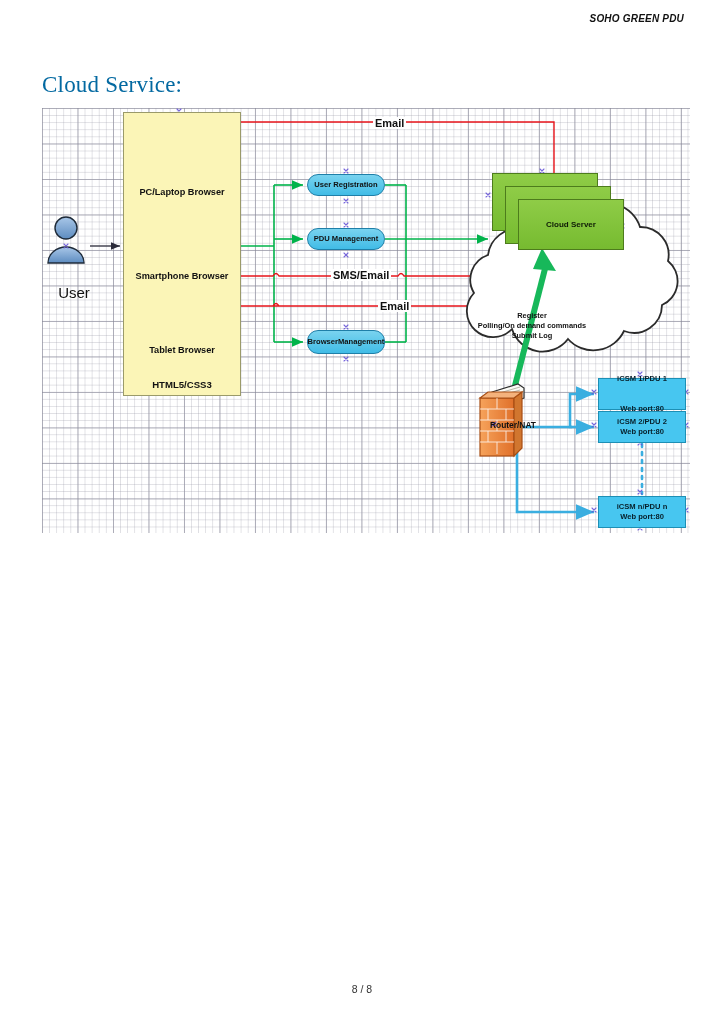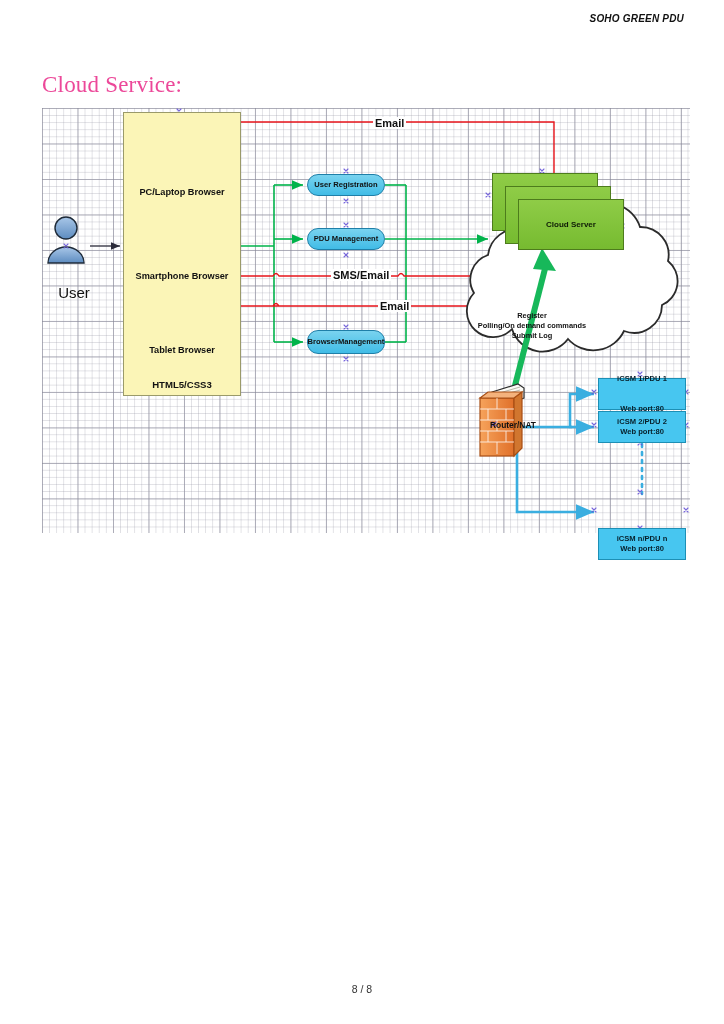--- a/index.html
+++ b/index.html
@@ -5,21 +5,21 @@
   html,body{margin:0;padding:0;background:#ffffff;}
   body{width:724px;height:1024px;position:relative;overflow:hidden;
        font-family:"Liberation Sans",sans-serif;color:#1a1a1a;}
 
   .page{position:absolute;left:0;top:0;width:724px;height:1024px;background:#fff;}
 
   .doc-header{position:absolute;right:40px;top:13px;font-family:"Liberation Sans",sans-serif;
       font-size:10px;font-style:italic;font-weight:600;color:#111;letter-spacing:.2px;}
 
   .page-title{position:absolute;left:42px;top:72px;font-family:"Liberation Serif",serif;
-      font-size:23px;color:#ec4899;letter-spacing:.2px;}
+      font-size:23px;color:#0369a1;letter-spacing:.2px;}
 
   .footer{position:absolute;left:0;top:983px;width:724px;text-align:center;
       font-size:10.5px;color:#333;font-family:"Liberation Sans",sans-serif;}
 
   
   .canvas{position:absolute;left:42px;top:108px;width:648px;height:425px;
      background-color:#ffffff;
      background-image:
        linear-gradient(to right, rgba(150,150,165,.30) 1px, transparent 1px),
        linear-gradient(to bottom, rgba(150,150,165,.30) 1px, transparent 1px),
@@ -63,21 +63,21 @@
      display:flex;align-items:center;justify-content:center;
      font-size:8px;font-weight:600;color:#0e1b06;}
 
   
   .pdu{position:absolute;width:88px;height:32px;background:#47c6f0;
      border:1.2px solid #1d8fb5;box-sizing:border-box;display:flex;
      flex-direction:column;align-items:center;justify-content:center;
      font-size:7.6px;font-weight:600;color:#07202b;line-height:1.3;}
   .pdu1{left:556px;top:270px;gap:20px;}
   .pdu2{left:556px;top:303px;}
-  .pdu3{left:556px;top:388px;margin-top:32px;}
+  .pdu3{left:556px;top:388px;}
 
   
   .txt{position:absolute;font-size:7.4px;font-weight:700;color:#111;
        text-align:center;line-height:1.32;white-space:nowrap;}
   .t-user{left:8px;top:175px;width:48px;font-weight:400;font-size:15px;}
   .t-router{left:436px;top:312px;width:70px;font-size:8.4px;}
   .t-reg{left:400px;top:203px;width:180px;}
 
   .lbl-inline{position:absolute;font-size:11px;font-weight:700;color:#111;
      background:#fff;padding:0 2px;white-space:nowrap;}

